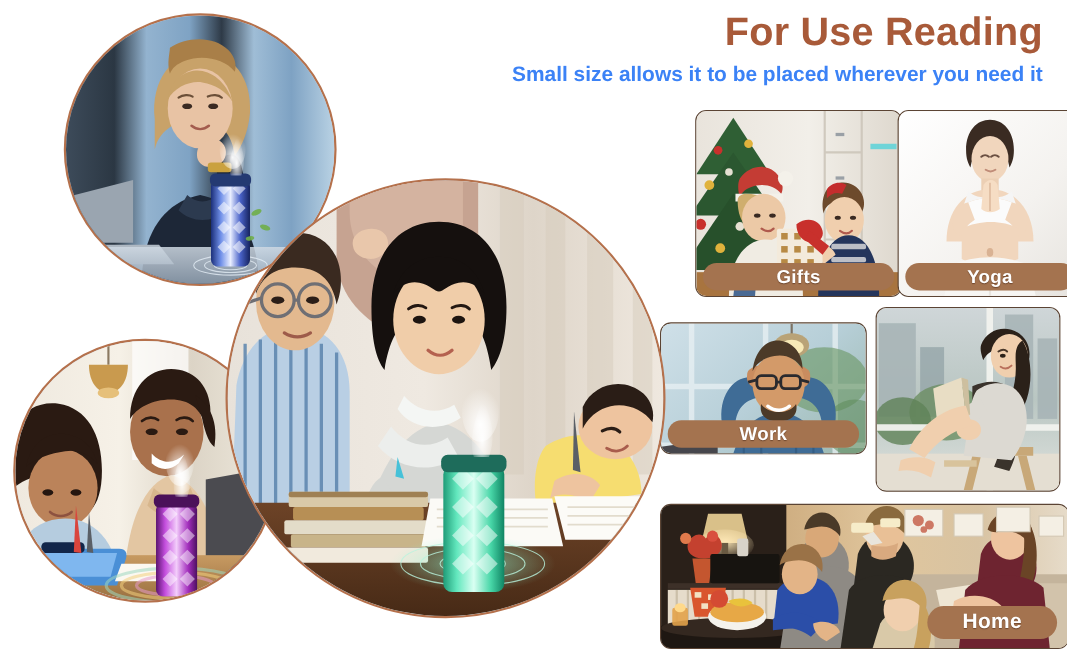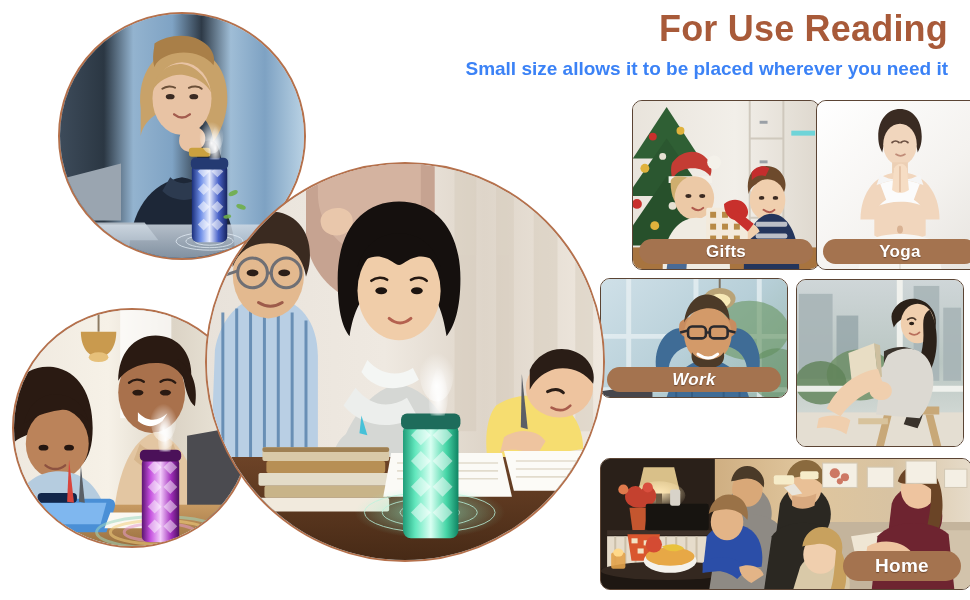--- a/index.html
+++ b/index.html
@@ -49,21 +49,21 @@
     text-shadow:0 1px 1px rgba(60,30,15,.5);
     letter-spacing:.3px;
   }
   .pill.right{
     left:auto;right:10px;width:118px;bottom:8px;height:30px;
     border-radius:15px;font-size:19px;
   }
 
   #card-gifts{left:600px;top:100px;width:188px;height:170px;margin-left:32px;}
   #card-yoga{left:796px;top:100px;width:168px;height:170px;margin-left:20px;}
-  #card-work{left:600px;top:278px;width:188px;height:120px;font-style:italic;}
+  #card-work{left:600px;top:293px;width:188px;height:120px;}
   #card-reading{left:796px;top:279px;width:168px;height:168px;}
   #card-home{left:600px;top:458px;width:372px;height:132px;}
 </style>
 </head>
 <body>
 
 <div id="stage">
 
   <div class="headline">For Use Reading</div>
   <div class="subhead">Small size allows it to be placed wherever you need it</div>

